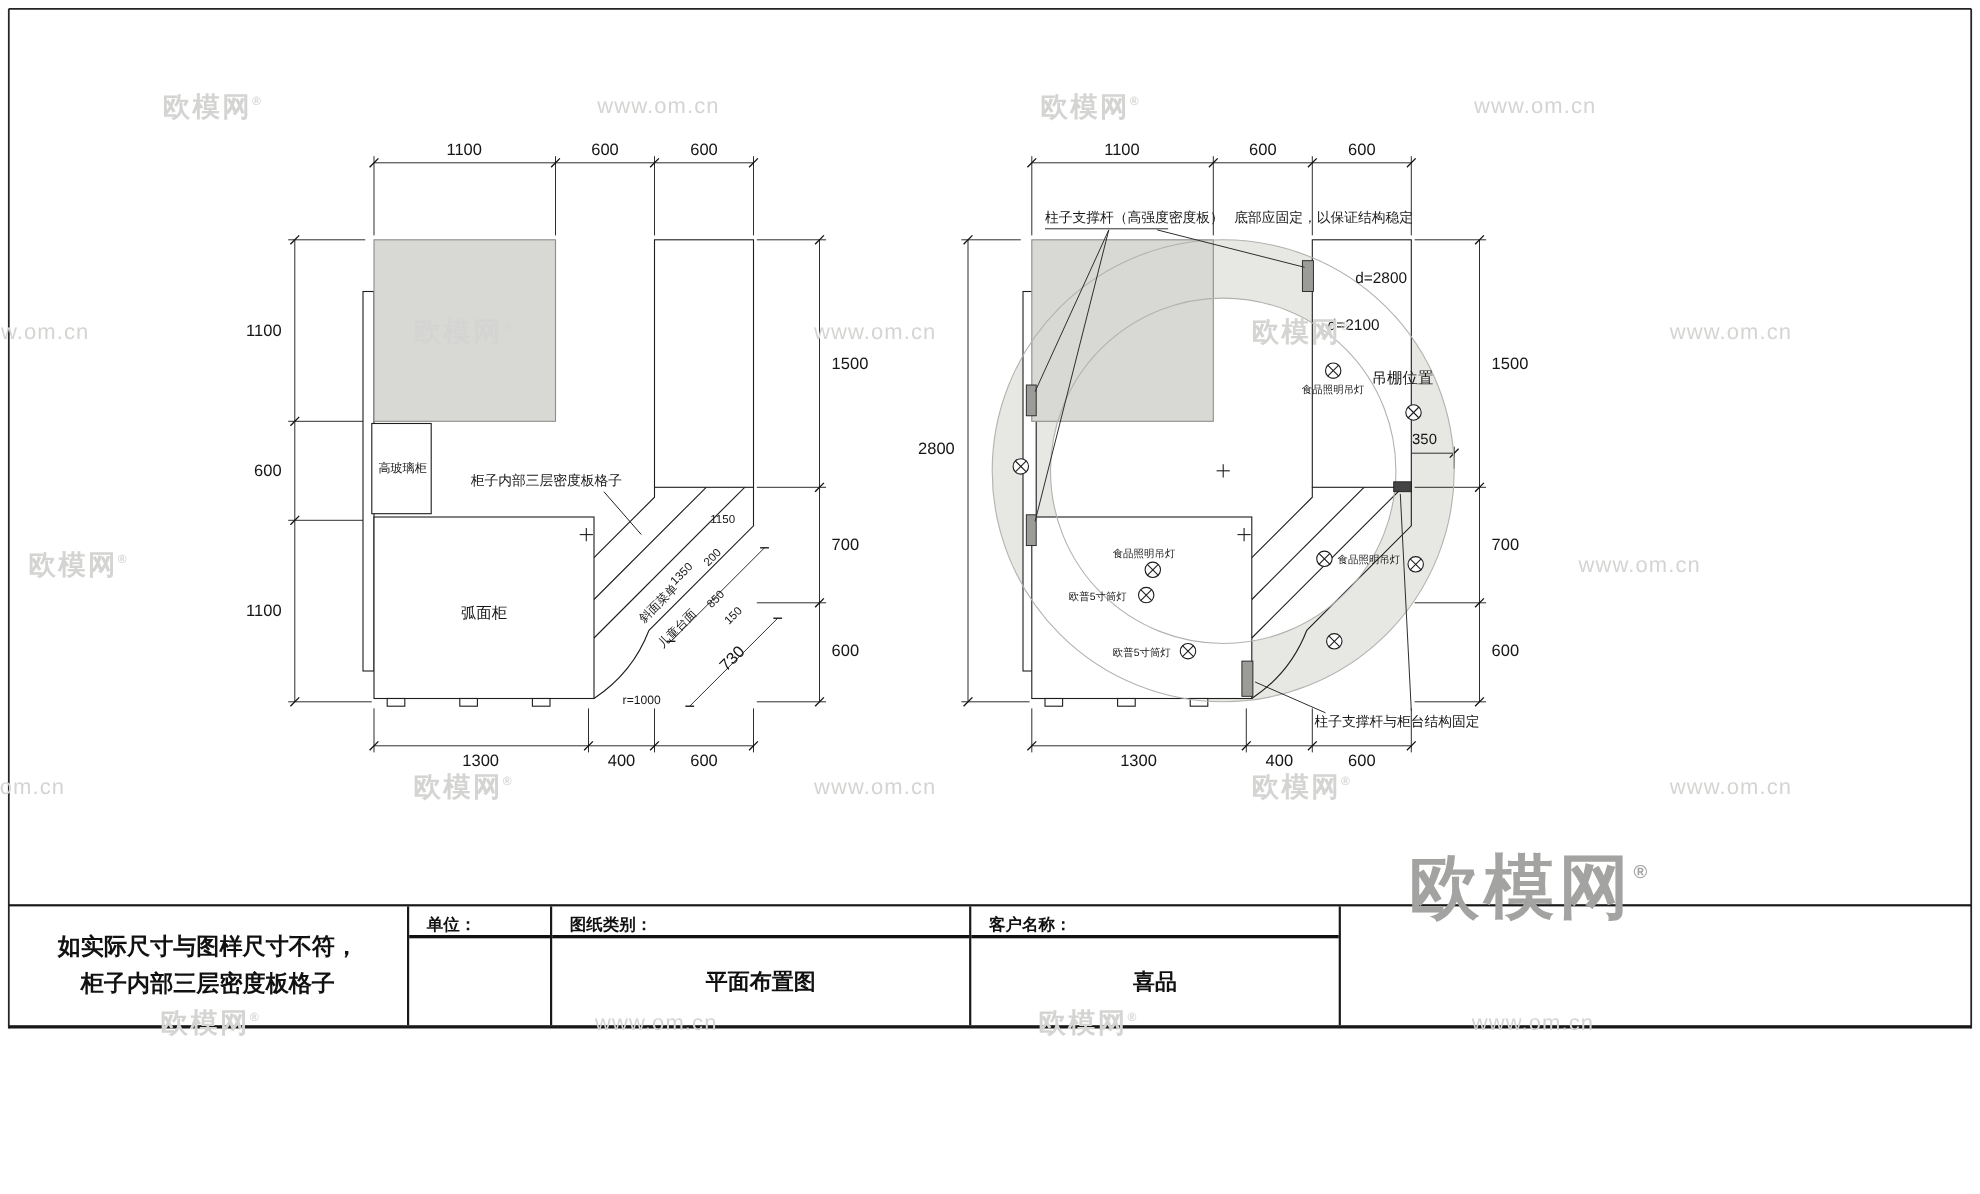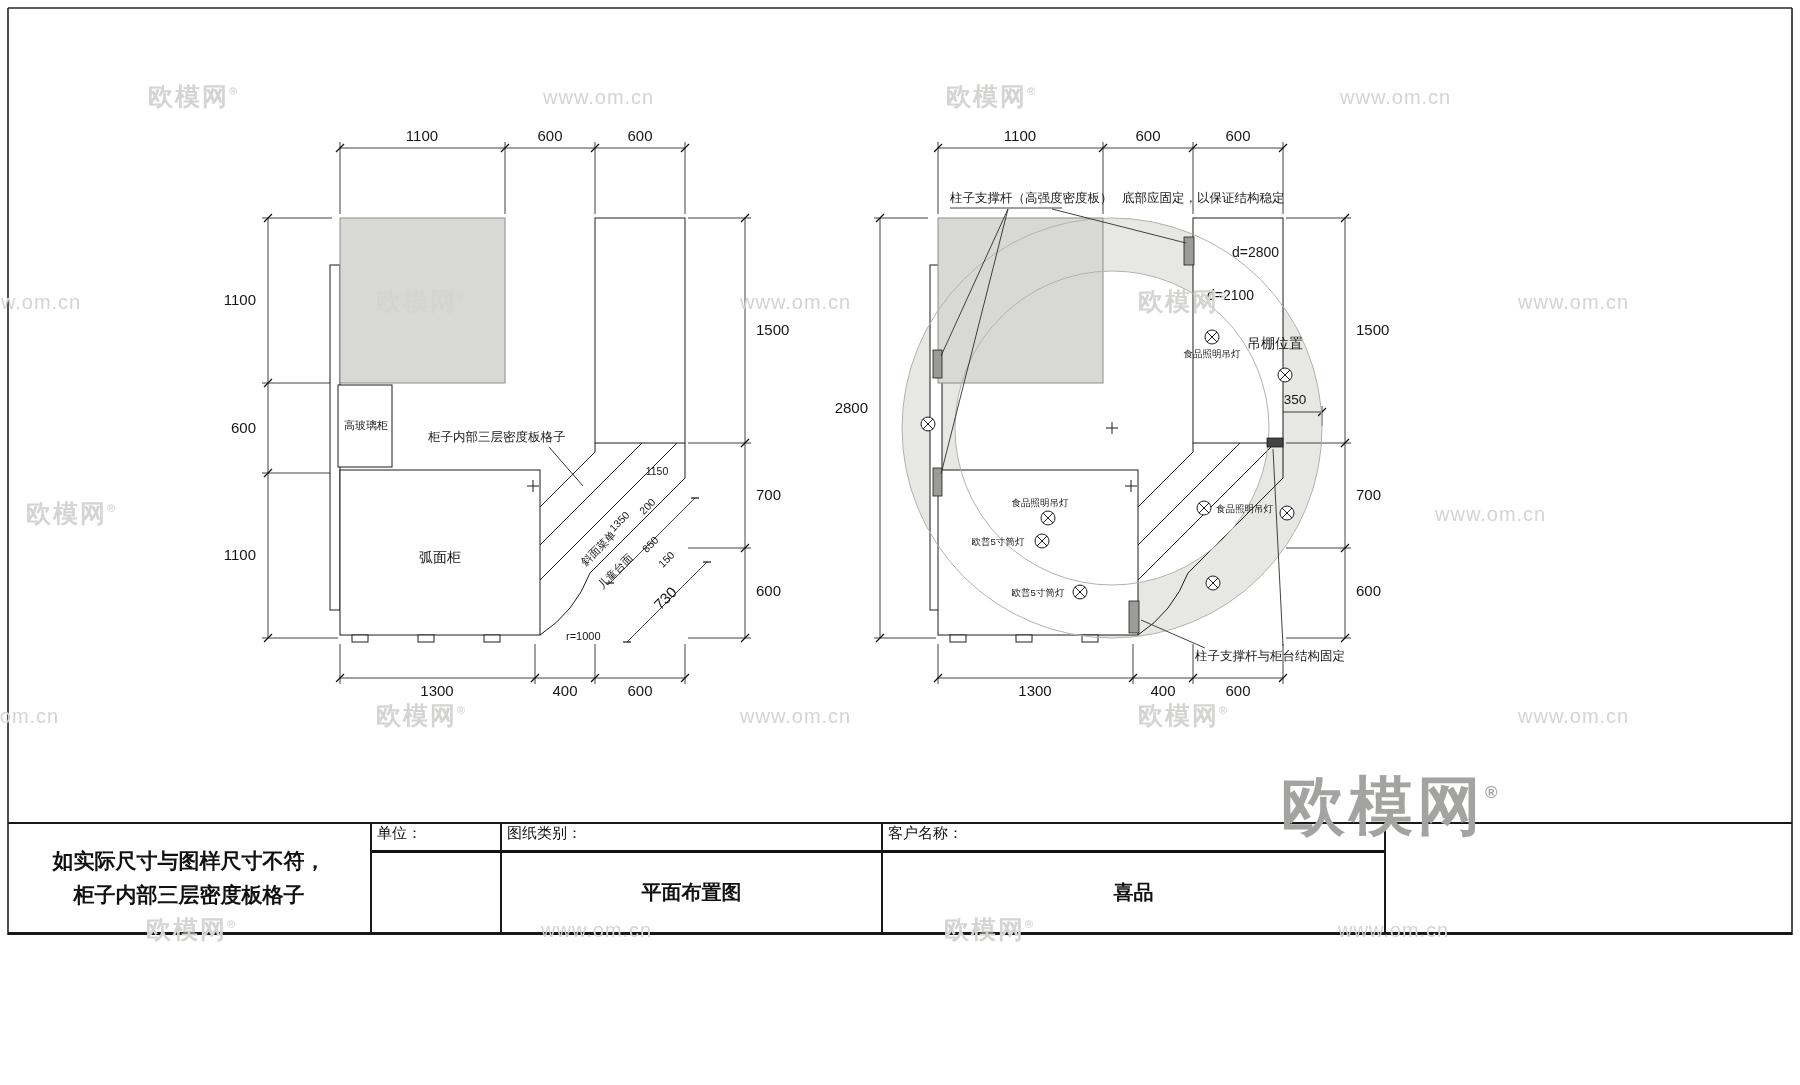--- a/index.html
+++ b/index.html
@@ -20,22 +20,22 @@
   .fs15{font-size:15px}.fs14{font-size:14px}.fs13{font-size:13.5px}.fs12{font-size:12.5px}
   .fs11{font-size:11px}.fs10{font-size:10.5px}.fs9{font-size:9.5px}
   .mid{text-anchor:middle}.end{text-anchor:end}
   
   .titleblock{position:absolute;left:8px;top:822px;width:1784px;height:113px;z-index:2;display:flex;
               border-top:2px solid #191919;border-bottom:3px solid #191919;background:transparent}
   .tb-note{width:364px;border-right:2px solid #191919;display:flex;flex-direction:column;
            justify-content:center;align-items:center;font-weight:bold;font-size:21px;line-height:1.6}
   .tb-col{display:flex;flex-direction:column;border-right:2px solid #191919}
   .tb-col.last{border-right:none;flex:1}
-  .tb-head{height:29px;border-bottom:3px solid #111;display:flex;align-items:flex-start;
-           padding-left:5px;font-size:15px;font-weight:normal}
+  .tb-head{height:29px;border-bottom:3px solid #111;display:flex;align-items:flex-end;
+           padding-left:16px;font-size:15px;font-weight:bold}
   .tb-val{flex:1;display:flex;align-items:center;justify-content:center;font-weight:bold;font-size:20px}
   .tb-val.small{font-size:17px}
 </style>
 </head>
 <body>
 
 <div>
   <span class="wm wm-brand" style="left:148px;top:80px"><span>欧模网</span><sup class="wm-reg">®</sup></span>
   <span class="wm wm-brand" style="left:946px;top:80px"><span>欧模网</span><sup class="wm-reg">®</sup></span>
   <span class="wm wm-brand" style="left:376px;top:285px"><span>欧模网</span><sup class="wm-reg">®</sup></span>
@@ -346,21 +346,21 @@
     <div class="tb-head">
         <span>单位：</span>
       </div>
   </div>
   <div class="tb-col" style="width:381px">
     <div class="tb-head">
         <span>图纸类别：</span>
       </div>
     <div class="tb-val">平面布置图</div>
   </div>
-  <div class="tb-col" style="width:503px">
+  <div class="tb-col" style="width:336px">
     <div class="tb-head">
         <span>客户名称：</span>
       </div>
     <div class="tb-val">喜品</div>
   </div>
 </div>
 
 <div class="site-logo">
   <span>欧模网</span><sup class="lg-reg">®</sup>
 </div>

